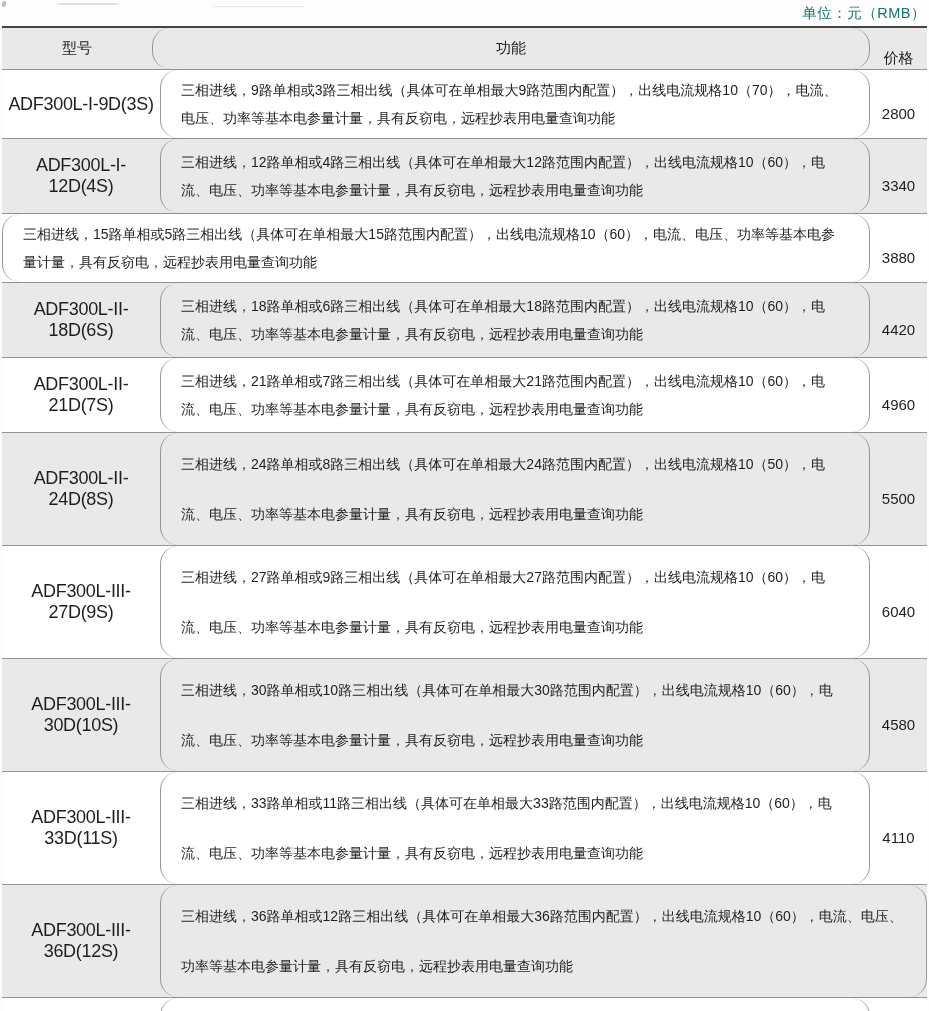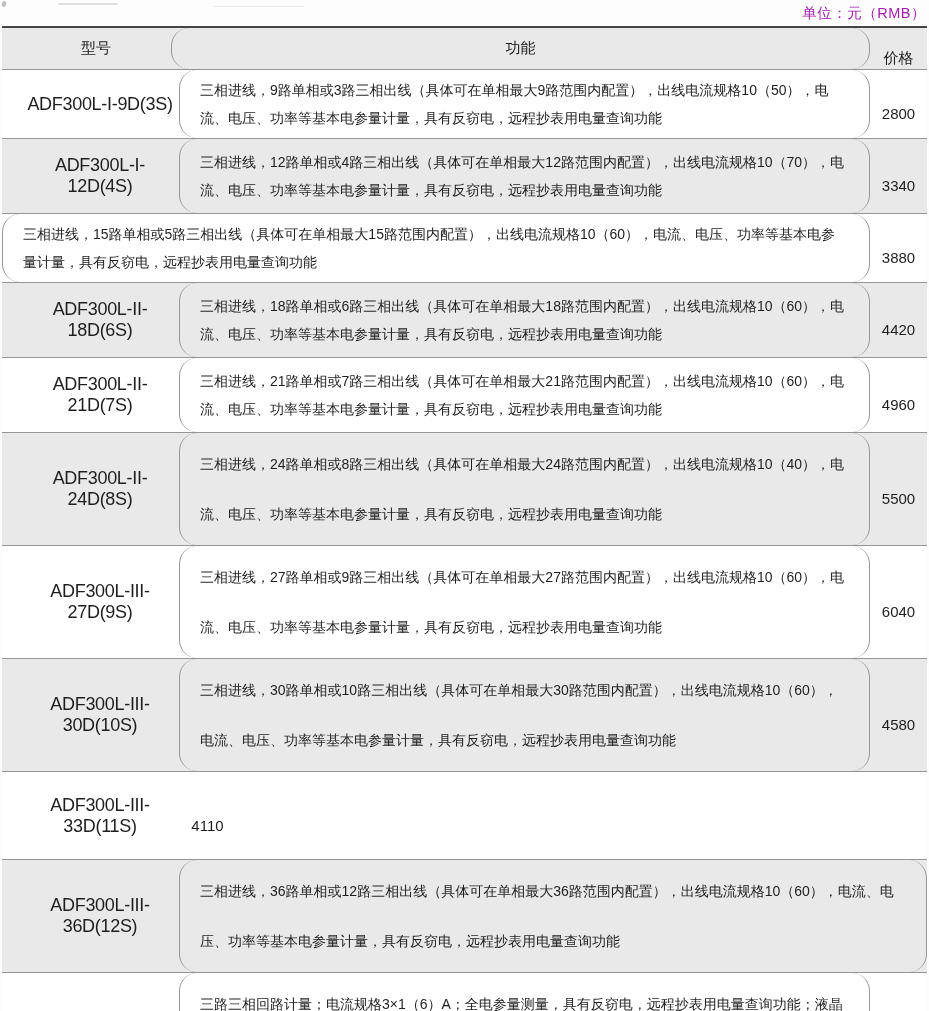--- a/index.html
+++ b/index.html
@@ -16,34 +16,34 @@
     color:var(--text);
     position:relative;overflow:hidden;
   }
   .page{position:absolute;inset:0;}
   .scan-artifact{position:absolute;background:#c6c6c6;opacity:.55;border-radius:2px;}
   .smudge-a{top:3px;left:58px;width:60px;height:2px;}
   .smudge-b{top:6px;left:214px;width:90px;height:1px;opacity:.35;}
   .smudge-c{top:1px;left:2px;width:4px;height:6px;background:#8a8a8a;transform:rotate(18deg);}
   .unit-note{
     position:absolute;top:4px;right:3px;
-    font-size:14.5px;letter-spacing:.5px;color:#a21caf;
+    font-size:14.5px;letter-spacing:.5px;color:#0f766e;
   }
   .pricing-table{
     position:absolute;top:26px;left:2px;width:925px;
     border-top:2px solid var(--border-dark);
     border-bottom:2px solid var(--border-dark);
     background:#fff;
   }
   .thead{
     display:flex;height:41px;align-items:stretch;
     background:var(--row-alt);
     border-bottom:1px solid var(--border-light);
   }
-  .col-model{width:150px;flex:none;margin-left:19px;}
+  .col-model{width:150px;flex:none;}
   .col-func{flex:1;min-width:0;border-left:1px solid var(--border-light);border-right:1px solid var(--border-light);border-radius:18px;}
   .col-price{width:57px;flex:none;margin-top:19px;}
   .th{
     display:flex;align-items:center;justify-content:center;
     font-size:15px;color:#202020;
   }
   .row{
     display:flex;align-items:stretch;min-height:61px;
     border-bottom:1px solid var(--border-light);
     background:#fff;
@@ -80,33 +80,33 @@
       <div class="th col-model">型号</div>
       <div class="th col-func">功能</div>
       <div class="th col-price">价格</div>
     </div>
     <div>
   <div class="row">
     <div class="cell col-model">
       <span>ADF300L-I-9D(3S)</span>
     </div>
     <div class="cell col-func">
-      <span>三相进线，9路单相或3路三相出线（具体可在单相最大9路范围内配置），出线电流规格10（50），电流、电压、功率等基本电参量计量，具有反窃电，远程抄表用电量查询功能</span>
+      <span>三相进线，9路单相或3路三相出线（具体可在单相最大9路范围内配置），出线电流规格10（70），电流、电压、功率等基本电参量计量，具有反窃电，远程抄表用电量查询功能</span>
     </div>
     <div class="cell col-price">
       <span>2800</span>
     </div>
   </div>
 
   <div class="row">
     <div class="cell col-model">
       <span>ADF300L-I-12D(4S)</span>
     </div>
     <div class="cell col-func">
-      <span>三相进线，12路单相或4路三相出线（具体可在单相最大12路范围内配置），出线电流规格10（70），电流、电压、功率等基本电参量计量，具有反窃电，远程抄表用电量查询功能</span>
+      <span>三相进线，12路单相或4路三相出线（具体可在单相最大12路范围内配置），出线电流规格10（60），电流、电压、功率等基本电参量计量，具有反窃电，远程抄表用电量查询功能</span>
     </div>
     <div class="cell col-price">
       <span>3340</span>
     </div>
   </div>
 
   <div class="row">
     <div class="cell col-func">
       <span>三相进线，15路单相或5路三相出线（具体可在单相最大15路范围内配置），出线电流规格10（60），电流、电压、功率等基本电参量计量，具有反窃电，远程抄表用电量查询功能</span>
     </div>
@@ -137,21 +137,21 @@
     <div class="cell col-price">
       <span>4960</span>
     </div>
   </div>
 
   <div class="row">
     <div class="cell col-model">
       <span>ADF300L-II-24D(8S)</span>
     </div>
     <div class="cell col-func">
-      <span>三相进线，24路单相或8路三相出线（具体可在单相最大24路范围内配置），出线电流规格10（40），电流、电压、功率等基本电参量计量，具有反窃电，远程抄表用电量查询功能</span>
+      <span>三相进线，24路单相或8路三相出线（具体可在单相最大24路范围内配置），出线电流规格10（50），电流、电压、功率等基本电参量计量，具有反窃电，远程抄表用电量查询功能</span>
     </div>
     <div class="cell col-price">
       <span>5500</span>
     </div>
   </div>
 
   <div class="row">
     <div class="cell col-model">
       <span>ADF300L-III-27D(9S)</span>
     </div>
@@ -172,20 +172,23 @@
     </div>
     <div class="cell col-price">
       <span>4580</span>
     </div>
   </div>
 
   <div class="row">
     <div class="cell col-model">
       <span>ADF300L-III-33D(11S)</span>
     </div>
+    <div class="cell col-func">
+      <span>三相进线，33路单相或11路三相出线（具体可在单相最大33路范围内配置），出线电流规格10（60），电流、电压、功率等基本电参量计量，具有反窃电，远程抄表用电量查询功能</span>
+    </div>
     <div class="cell col-price">
       <span>4110</span>
     </div>
   </div>
 
   <div class="row">
     <div class="cell col-model">
       <span>ADF300L-III-36D(12S)</span>
     </div>
     <div class="cell col-func">

